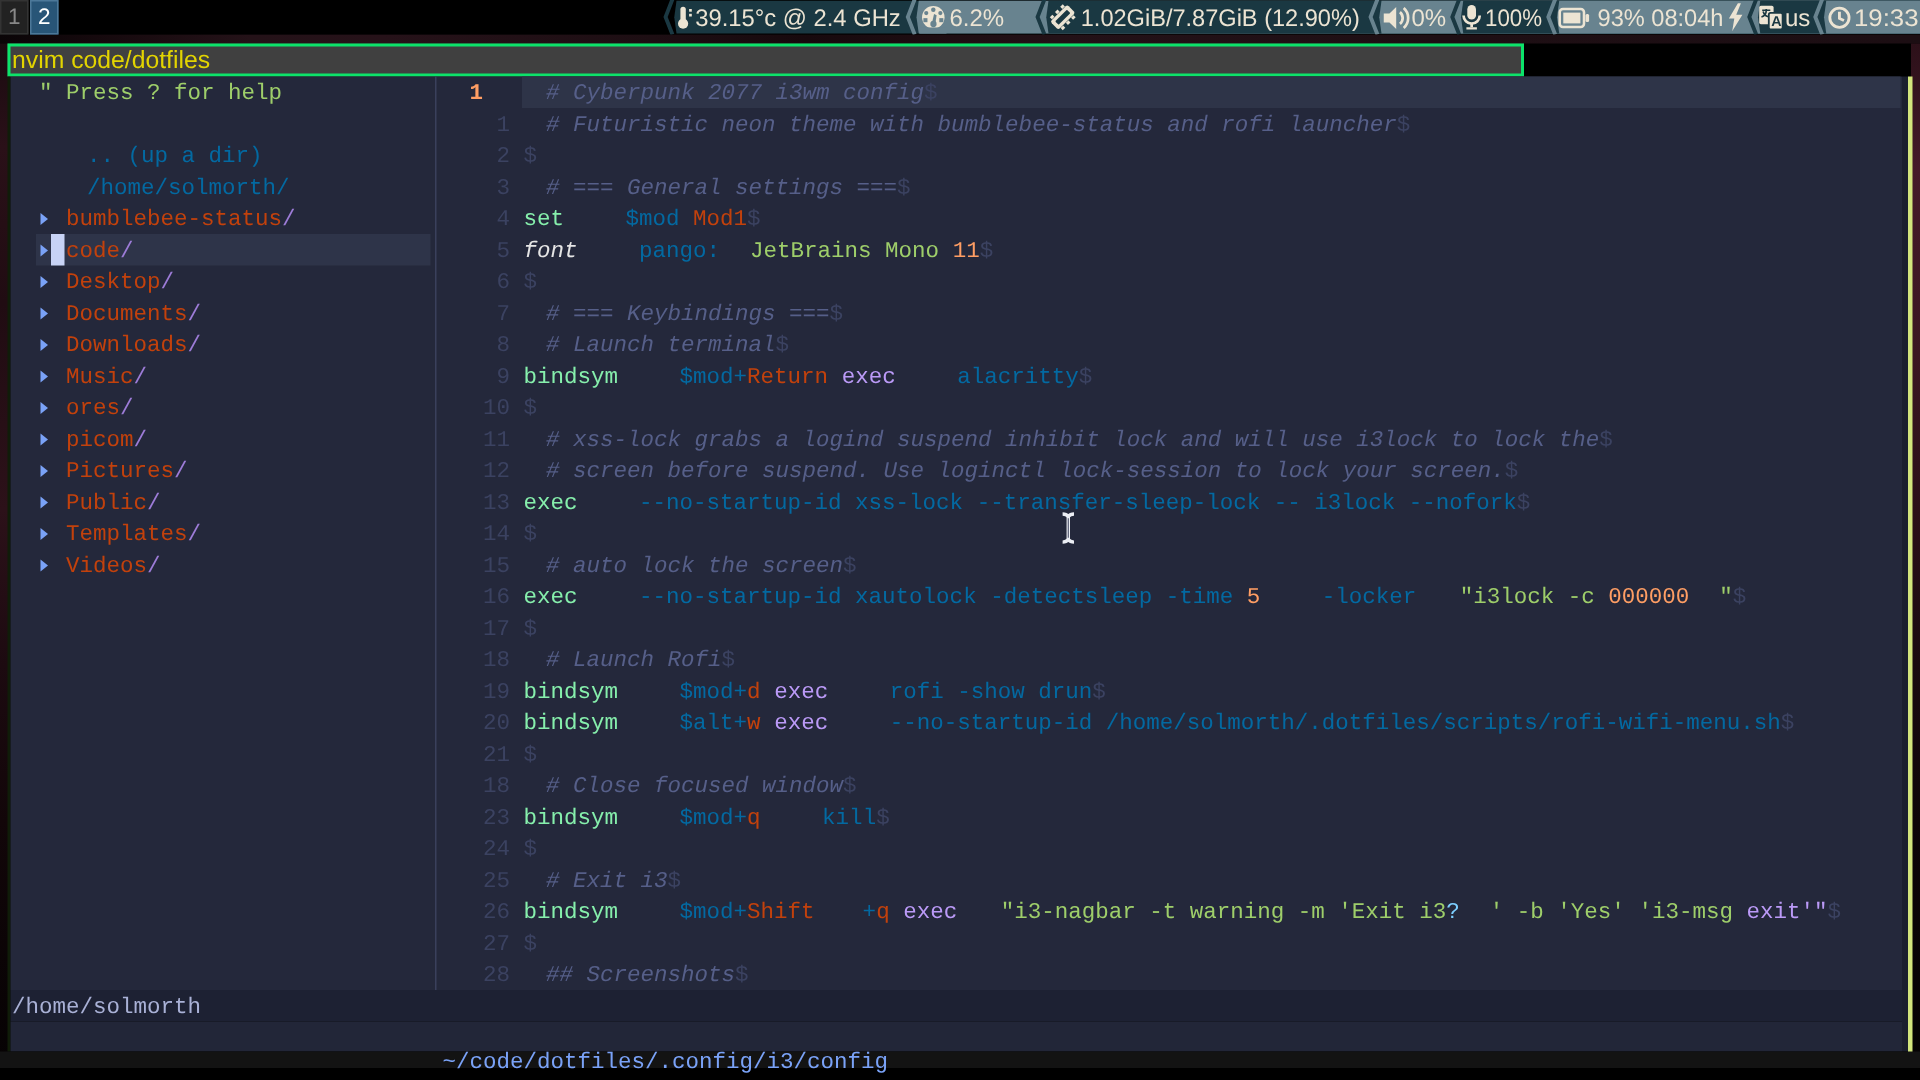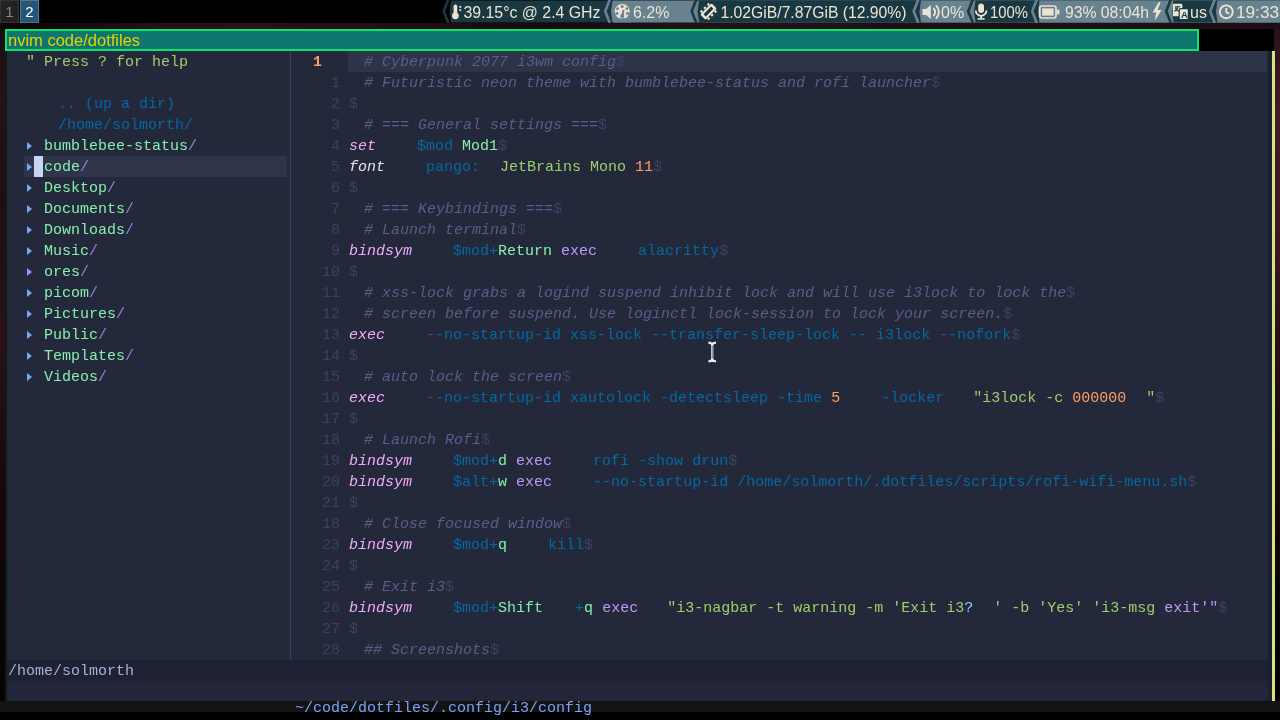--- a/index.html
+++ b/index.html
@@ -1,23 +1,23 @@
 <!DOCTYPE html>
 <html><head>
 <meta charset="utf-8">
 <style>
   * { margin:0; padding:0; box-sizing:border-box; }
   html,body { width:1280px; height:720px; background:#000; overflow:hidden; }
   body { position:relative; font-family:"Liberation Sans", sans-serif; -webkit-font-smoothing: antialiased; }
   .abs { position:absolute; }
   pre { font-family:"Liberation Mono", monospace; font-size:15px; line-height:21px; }
   .c  { color:#565f89; font-style:italic;margin-left:15px; }
-  .k  { color:#f0abfc; font-style:italic; }
+  .k  { color:#86efac; }
   .kb { color:#e5e5e5; font-style:italic; }
-  .b  { color:#86efac; }
+  .b  { color:#c2410c; }
   .p  { color:#bb9af7; }
   .g  { color:#9ece6a;margin-left:20px; }
   .o  { color:#ff9e64; }
   .cy { color:#7dcfff; }
   .e  { color:#3b4261; }
   .num{ color:#3b4261; }
   .cur{ color:#ff9e64; font-weight:bold; }
   .fg { color:#0369a1;margin-left:32px; }
   .sl { color:#9d7cd8; }
   .grn{ color:#9ece6a; }
@@ -106,21 +106,21 @@
 <text x="1190" y="17.5" font-size="16" fill="#ece4d3" font-family="Liberation Sans, sans-serif">us</text>
 <g fill="none" stroke="#ece4d3" stroke-width="1.9">
 <circle cx="1226.3" cy="11.8" r="6.4"></circle>
 <path d="M 1226.3 7.9 L 1226.3 12.3 L 1229.3 13.7"></path>
 </g>
 <text x="1236" y="17.5" font-size="16" fill="#ece4d3" font-family="Liberation Sans, sans-serif" textLength="43" lengthAdjust="spacingAndGlyphs">19:33</text>
 </svg>
 <div class="abs" style="left:0;top:0;width:19px;height:23px;background:#222222;border:1px solid #333333;color:#888888;font-size:15px;text-align:center;line-height:21px;">1</div>
 <div class="abs" style="left:20px;top:0;width:19px;height:23px;background:#285577;border:1px solid #4c7899;color:#ffffff;font-size:15px;text-align:center;line-height:21px;">2</div>
 
-<div class="abs" style="left:5px;top:29px;width:1194px;height:22px;background:#0f766e;border:2px solid #0ce36a;">
+<div class="abs" style="left:5px;top:29px;width:1011px;height:22px;background:#404040;border:2px solid #0ce36a;">
   <div class="abs" style="left:1px;top:0px;color:#e3d400;font-size:16.5px;line-height:19px;">nvim code/dotfiles</div>
 </div>
 
 <div class="abs" style="left:5px;top:51px;width:2px;height:650px;background:#101c09;"></div>
 <div class="abs" style="left:7px;top:51px;width:1261px;height:609px;background:#24283b;"></div>
 <div class="abs" style="left:1268px;top:51px;width:4px;height:650px;background:#1b1f2e;"></div>
 <div class="abs" style="left:1272px;top:51px;width:2.5px;height:661px;background:#d3e57d;"></div>
 <div class="abs" style="left:7px;top:660px;width:1261px;height:21px;background:#1d2133;"></div>
 <div class="abs" style="left:7px;top:681px;width:1261px;height:20px;background:#222638;"></div>
 <div class="abs" style="left:0;top:701px;width:1280px;height:11px;background:#131313;"></div>

